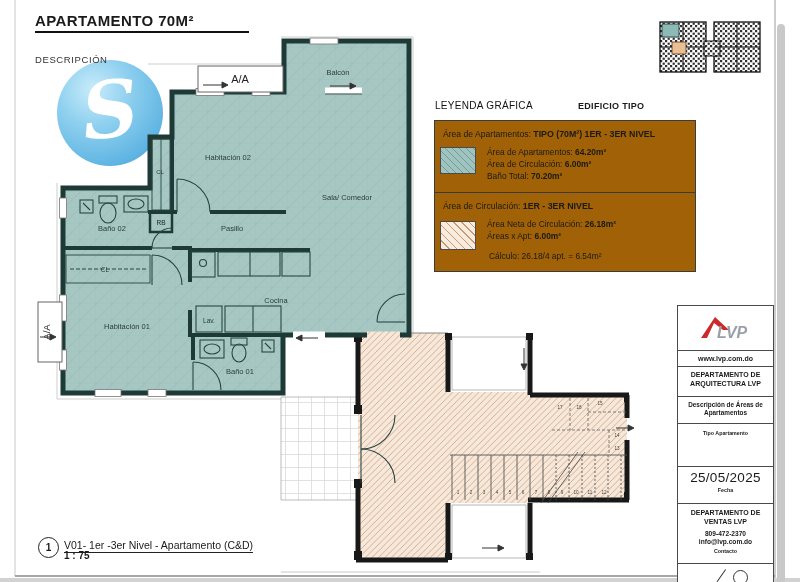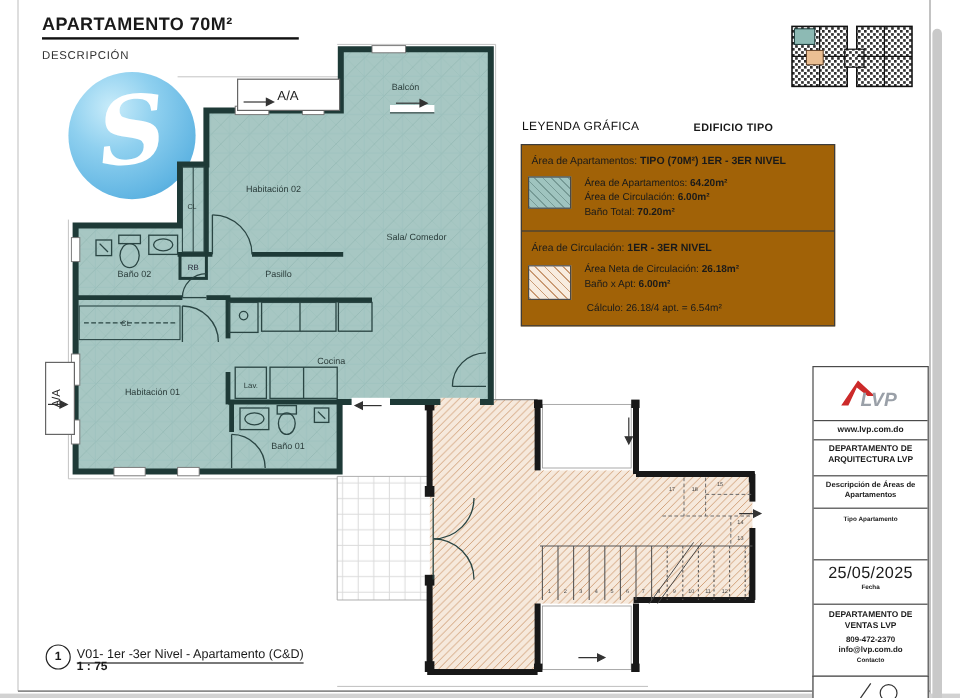--- a/index.html
+++ b/index.html
@@ -4,21 +4,21 @@
 <style>
   html,body{margin:0;padding:0;background:#ffffff;}
   #page{position:relative;width:800px;height:582px;background:#fff;overflow:hidden;
         font-family:"Liberation Sans","DejaVu Sans",sans-serif;color:#1a1a1a;}
   .abs{position:absolute;}
 
   
   #title-block{left:35px;top:12px;}
   #main-title{font-size:15px;font-weight:bold;letter-spacing:.4px;border-bottom:2.5px solid #111;
               padding:0 55px 2px 0;display:inline-block;margin:0;}
-  #sub-title{font-size:9.5px;color:#333;margin-top:8px;letter-spacing:.6px;}
+  #sub-title{font-size:9.5px;color:#333;margin-top:21px;letter-spacing:.6px;}
 
   
   #watermark{left:57px;top:60px;width:106px;height:106px;border-radius:50%;
      background:radial-gradient(circle at 34% 28%, #c9ecfa 0%, #8fd0ef 35%, #5fb4e2 75%, #3f97cc 100%);
      display:flex;align-items:center;justify-content:center;}
   #watermark span{font-family:"DejaVu Serif","Liberation Serif",serif;font-style:italic;font-weight:bold;
      font-size:78px;color:#fff;line-height:1;transform:rotate(-6deg);margin-top:-6px;}
 
   
   #edificio-label{left:578px;top:61px;width:80px;font-size:9px;font-weight:bold;color:#1a1a1a;letter-spacing:.3px;margin-top:40px;}
@@ -387,21 +387,21 @@
           <span>Área de Circulación:</span>
           <b>1ER - 3ER NIVEL</b>
         </div>
         <div class="swatch" id="swatch-circulation"></div>
         <div class="lg-rows">
           <div class="lg-row">
             <span>Área Neta de Circulación:</span>
             <b>26.18m²</b>
           </div>
           <div class="lg-row">
-            <span>Baño x Apt:</span>
+            <span>Áreas x Apt:</span>
             <b>6.00m²</b>
           </div>
         </div>
         <div class="lg-calc">
           <span>Cálculo:</span>
           <span>26.18/4 apt. = 6.54m²</span>
         </div>
       </div>
     </div>
   </div>

